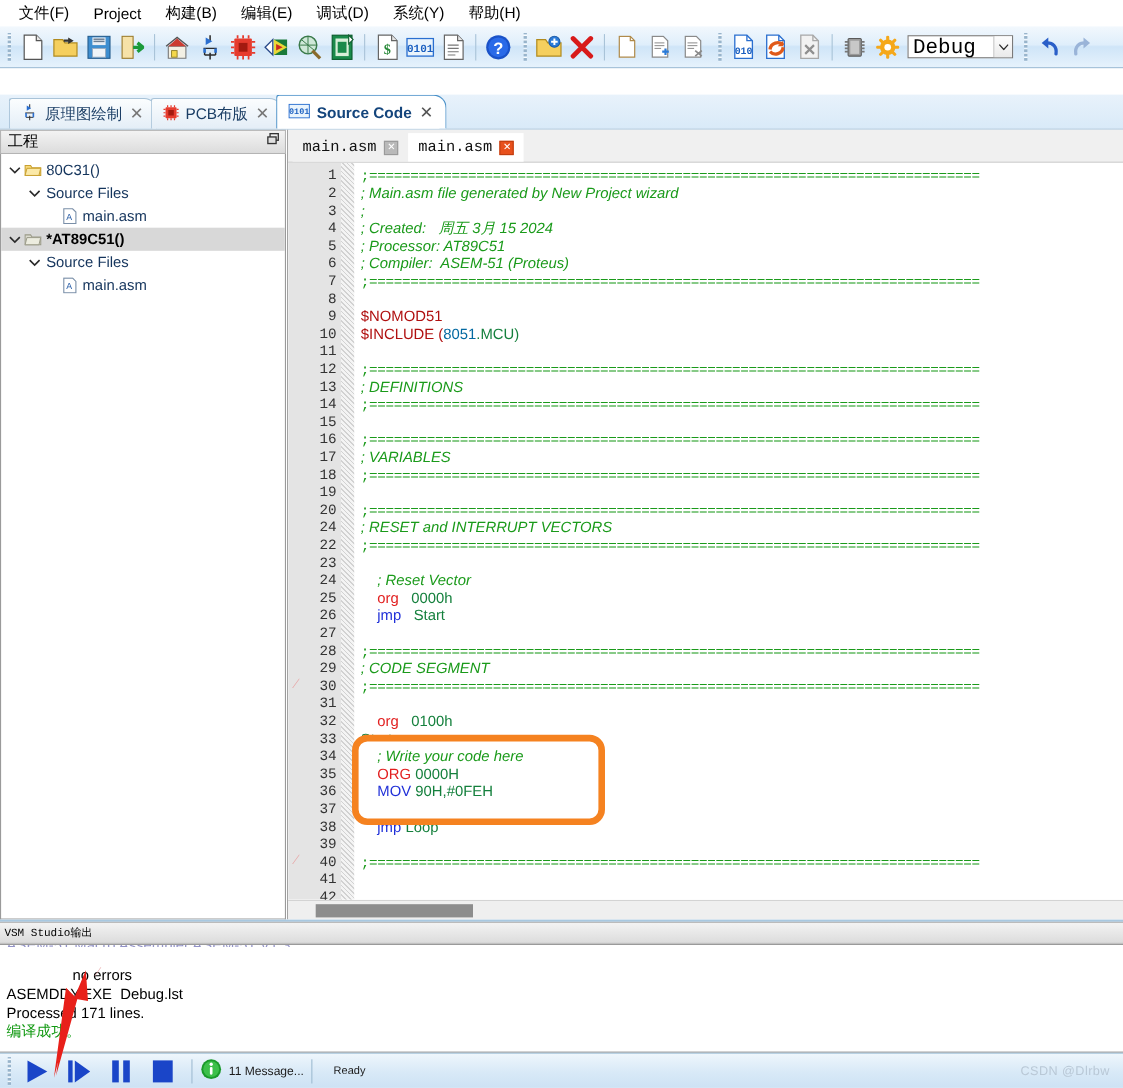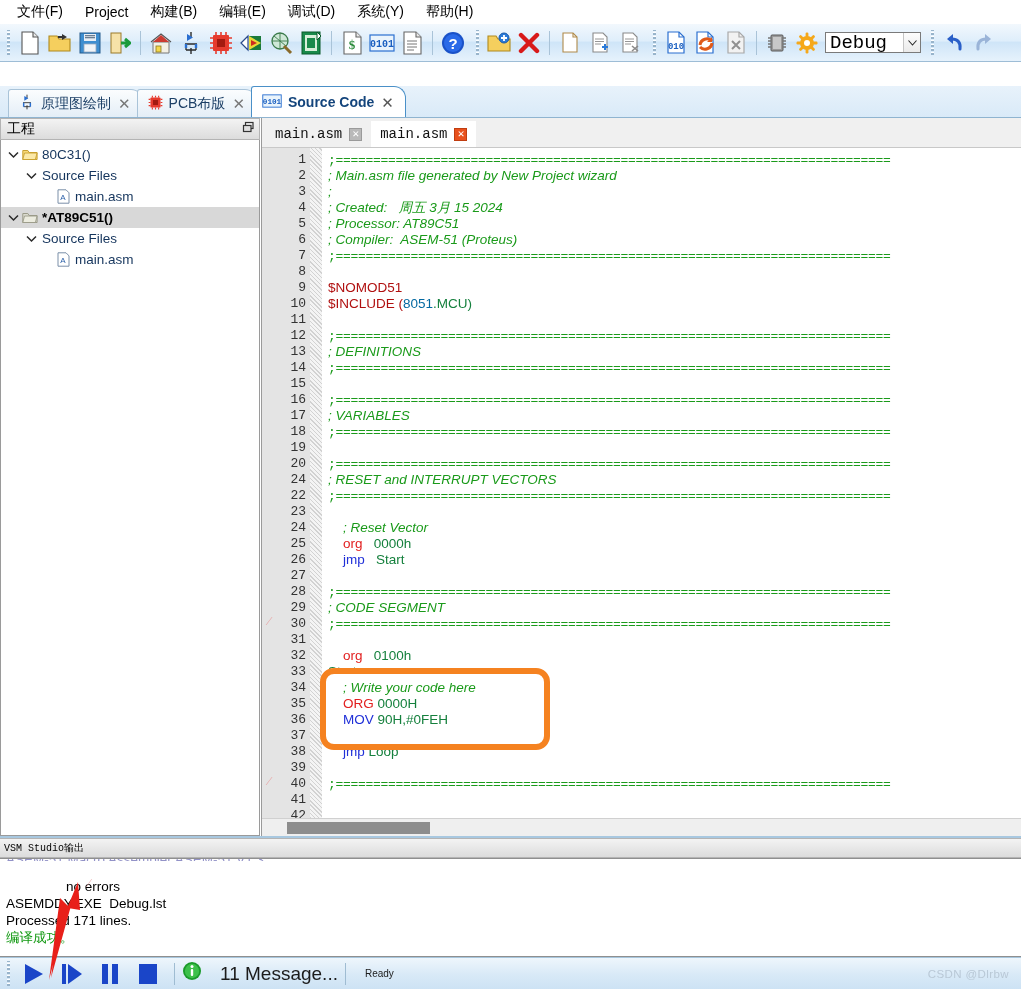--- a/index.html
+++ b/index.html
@@ -342,22 +342,22 @@
     position: relative;
   }
   .sbtn {
     width: 38px; height: 28px;
     display: flex; align-items: center; justify-content: center;
     cursor: pointer; border: 1px solid transparent; border-radius: 2px;
     flex: 0 0 38px;
   }
   .s-sep { width: 1px; height: 22px; background: #9fbcd2; margin: 0 7px; flex: 0 0 1px; }
   .smsg {
-    display: flex; align-items: center; gap: 18px;
-    font-size: 19px; color: #1b1b1b;
+    display: flex; align-items: center; gap: 6px;
+    font-size: 11px; color: #1b1b1b;
     cursor: pointer;
   }
   .ready { font-size: 10px; color: #1b1b1b; padding-left: 12px; }
   .watermark {
     position: absolute; right: 12px; top: 50%;
     transform: translateY(-50%);
     font-size: 11.5px;
     color: #b9c8d6;
     letter-spacing: .4px;
   }

